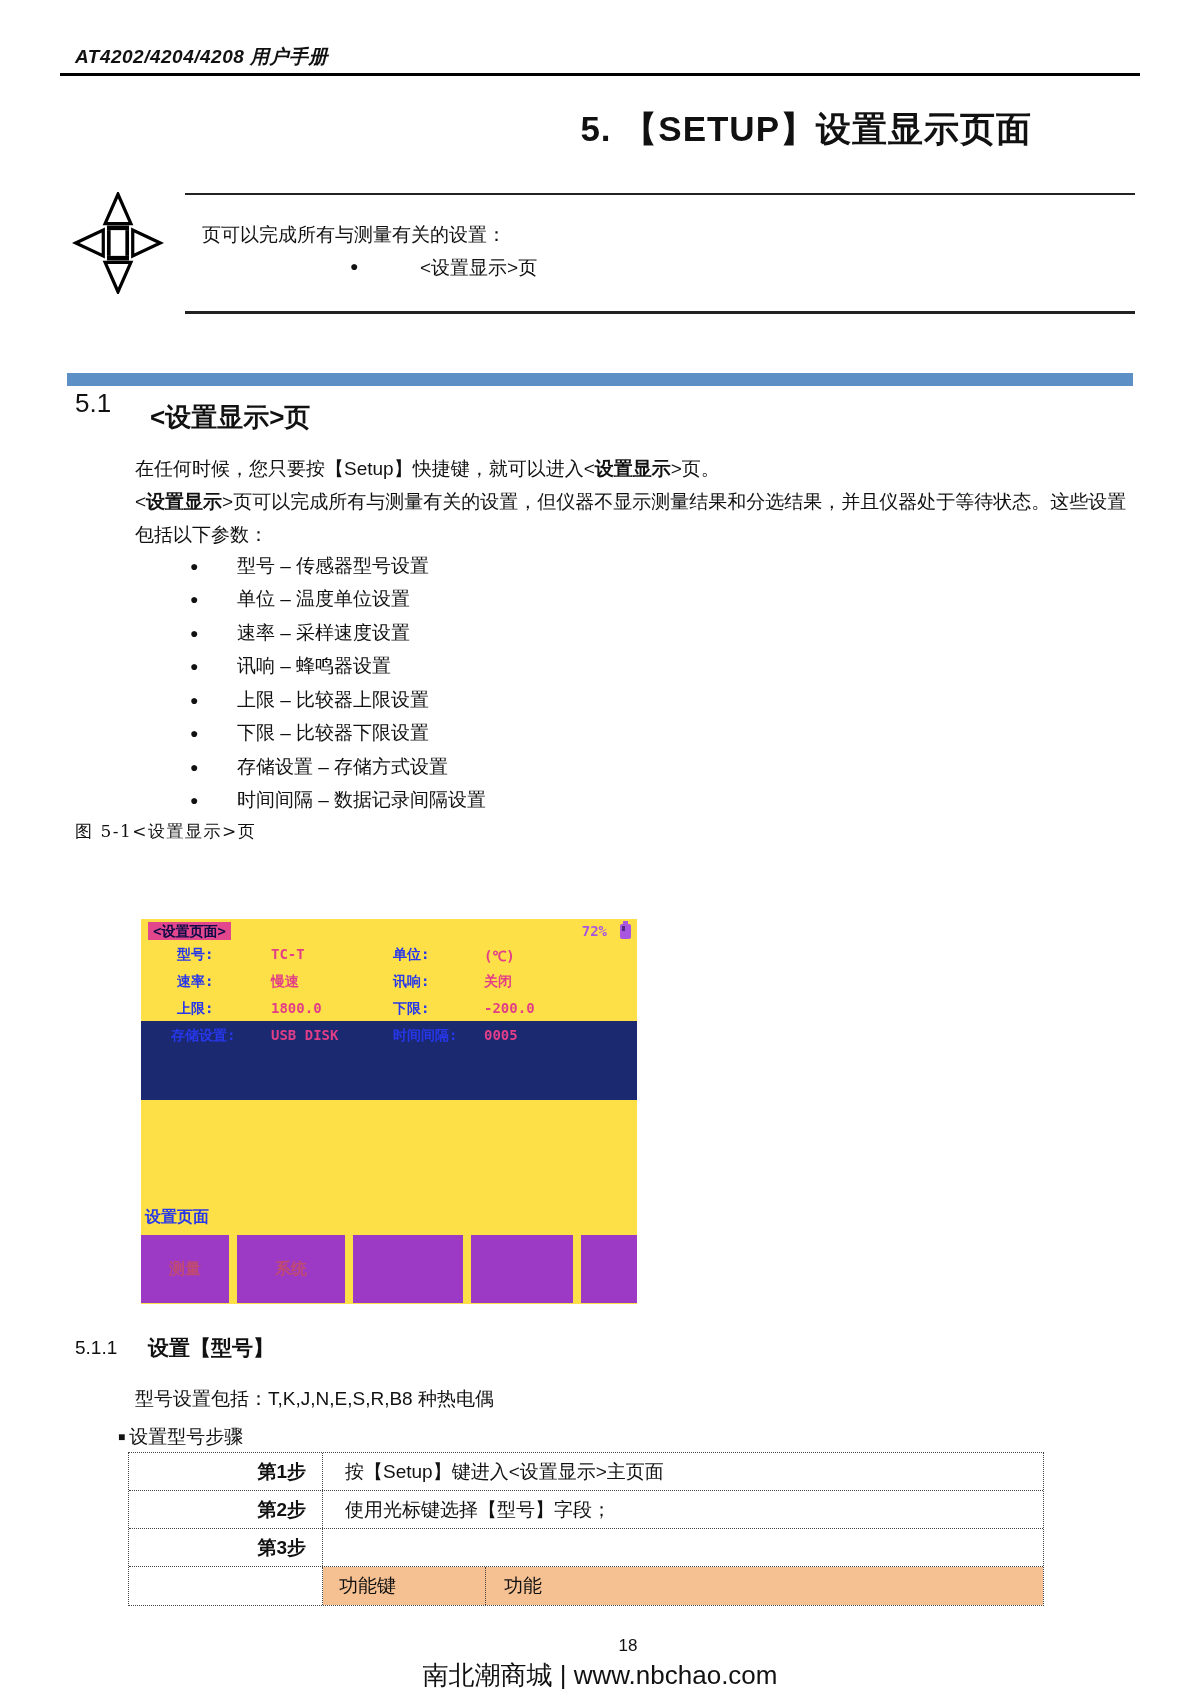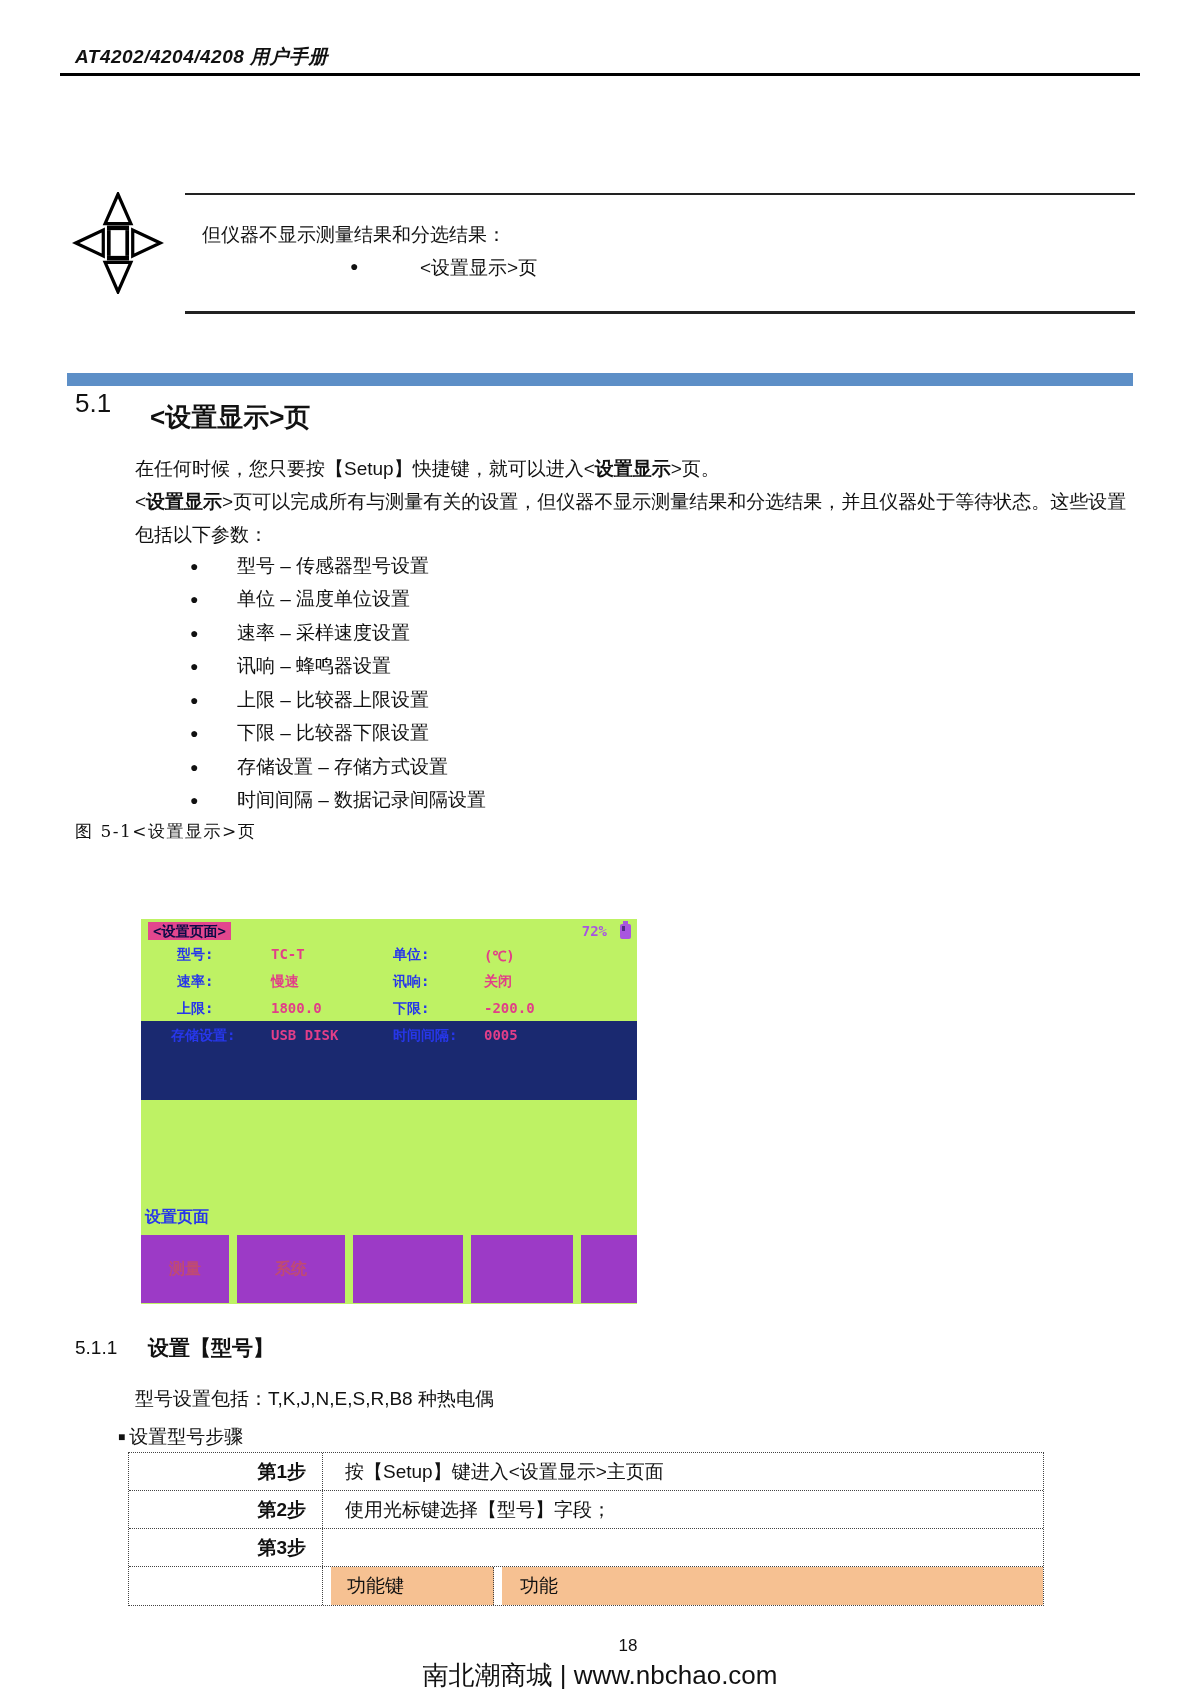--- a/index.html
+++ b/index.html
@@ -29,21 +29,21 @@
   .h51-title{left:150px;top:400px;font-size:26px;font-weight:800;}
   .p1{left:135px;top:452px;font-size:19px;line-height:33px;width:1010px;}
   .p2{left:135px;top:485px;font-size:19px;line-height:33px;width:1010px;}
   .bullet-list{left:190px;top:549px;width:800px;}
   .bullet-item{display:flex;align-items:center;height:33.5px;font-size:19px;}
   .bullet-item .dot{font-size:14px;width:47px;flex:0 0 47px;}
   .fig-caption{left:75px;top:820px;font-size:17px;font-family:"DejaVu Serif",serif;letter-spacing:1.5px;}
 
   
   .screen{
-    left:141px;top:919px;width:496px;height:385px;background:#bef264;
+    left:141px;top:919px;width:496px;height:385px;background:#fde047;
     font-family:"DejaVu Sans Mono",monospace;
   }
   .scr-chip{left:7px;top:3px;height:18px;line-height:18px;padding:0 5px;
     background:#e2478e;color:#0a0a46;font-size:14px;font-weight:bold;}
   .scr-batt-group{position:absolute;right:6px;top:4px;display:flex;align-items:center;gap:13px;color:#a855e0;}
   .scr-batt-pct{font-size:14px;font-weight:bold;}
   .batt-icon{position:relative;width:11px;height:15px;background:#a855e0;border-radius:2px;}
   .batt-icon::before{content:"";position:absolute;left:3px;top:-3px;width:5px;height:3px;background:#a855e0;}
   .batt-icon::after{content:"";position:absolute;left:2px;top:2px;width:3px;height:5px;background:#06063e;opacity:.55;}
   .scr-band{left:0;top:102px;width:496px;height:79px;background:#1a2970;}
@@ -63,59 +63,60 @@
   
   .h511-num{left:75px;top:1337px;font-size:19px;}
   .h511-title{left:148px;top:1334px;font-size:21px;font-weight:800;}
   .s511-body{left:135px;top:1386px;font-size:19px;}
   .steps-header{left:118px;top:1424px;font-size:19px;display:flex;align-items:center;gap:4px;}
   .steps-header .sq{font-size:12px;}
 
   
   .steps-table{left:128px;top:1452px;width:916px;border:1px dotted #444;box-sizing:border-box;background:#fff;}
   .t-row{display:flex;height:38px;box-sizing:border-box;border-bottom:1px dotted #444;}
-  .t-row:last-child{border-bottom:none;gap:8px;}
+  .t-row:last-child{border-bottom:none;}
   .t-step{flex:0 0 194px;box-sizing:border-box;border-right:1px dotted #444;
     text-align:right;padding-right:16px;font-weight:bold;font-size:19px;line-height:37px;}
   .t-text{flex:1;padding-left:22px;font-size:19px;line-height:37px;}
   .t-sub1{flex:0 0 163px;box-sizing:border-box;border-right:1px dotted #444;background:#f6c192;
     padding-left:16px;font-size:19px;line-height:37px;}
   .t-sub2{flex:1;background:#f6c192;padding-left:18px;font-size:19px;line-height:37px;}
 
   
   .footer-page{left:0;top:1636px;width:1200px;text-align:center;font-size:17px;padding-left:28px;}
   .footer-site{left:0;top:1658px;width:1200px;text-align:center;font-size:26px;}
 </style>
 </head>
 <body>
 
 <div class="page">
 
   <div class="abs doc-header">AT4202/4204/4208 用户手册</div>
   <div class="abs header-rule"></div>
 
+  <div class="abs chapter-title">5. 【SETUP】设置显示页面</div>
 
   <div class="abs compass">
     <svg width="92" height="102" viewBox="0 0 100 110" xmlns="http://www.w3.org/2000/svg">
       <g fill="#fff" stroke="#000" stroke-width="3.5" stroke-linejoin="miter">
         <path d="M50 2 L36 34 L64 34 Z"></path>
         <path d="M50 108 L36 76 L64 76 Z"></path>
         <path d="M4 55 L34 41 L34 69 Z"></path>
         <path d="M96 55 L66 41 L66 69 Z"></path>
       </g>
       <g fill="#000">
         <rect x="38" y="36" width="24" height="5"></rect>
         <rect x="38" y="69" width="24" height="5"></rect>
         <rect x="38" y="41" width="4" height="28"></rect>
         <rect x="58" y="41" width="4" height="28"></rect>
       </g>
     </svg>
   </div>
   <div class="abs intro-line-top"></div>
-  <div class="abs intro-lead">但仪器不显示测量结果和分选结果：</div>
+  <div class="abs intro-lead">页可以完成所有与测量有关的设置：</div>
   <span class="abs intro-bullet-mark">●</span>
   <div class="abs intro-bullet-text">&lt;设置显示&gt;页</div>
   <div class="abs intro-line-bottom"></div>
 
   <div class="abs accent-bar"></div>
   <div class="abs h51-num">5.1</div>
   <div class="abs h51-title">&lt;设置显示&gt;页</div>
 
   <div class="abs p2"><span>&lt;</span><b>设置显示</b><span>&gt;页可以完成所有与测量有关的设置，但仪器不显示测量结果和分选结果，并且仪器处于等待状态。这些设置包括以下参数：</span></div>
   <div class="abs p1"><span>在任何时候，您只要按【Setup】快捷键，就可以进入&lt;</span><b>设置显示</b><span>&gt;页。</span></div>

